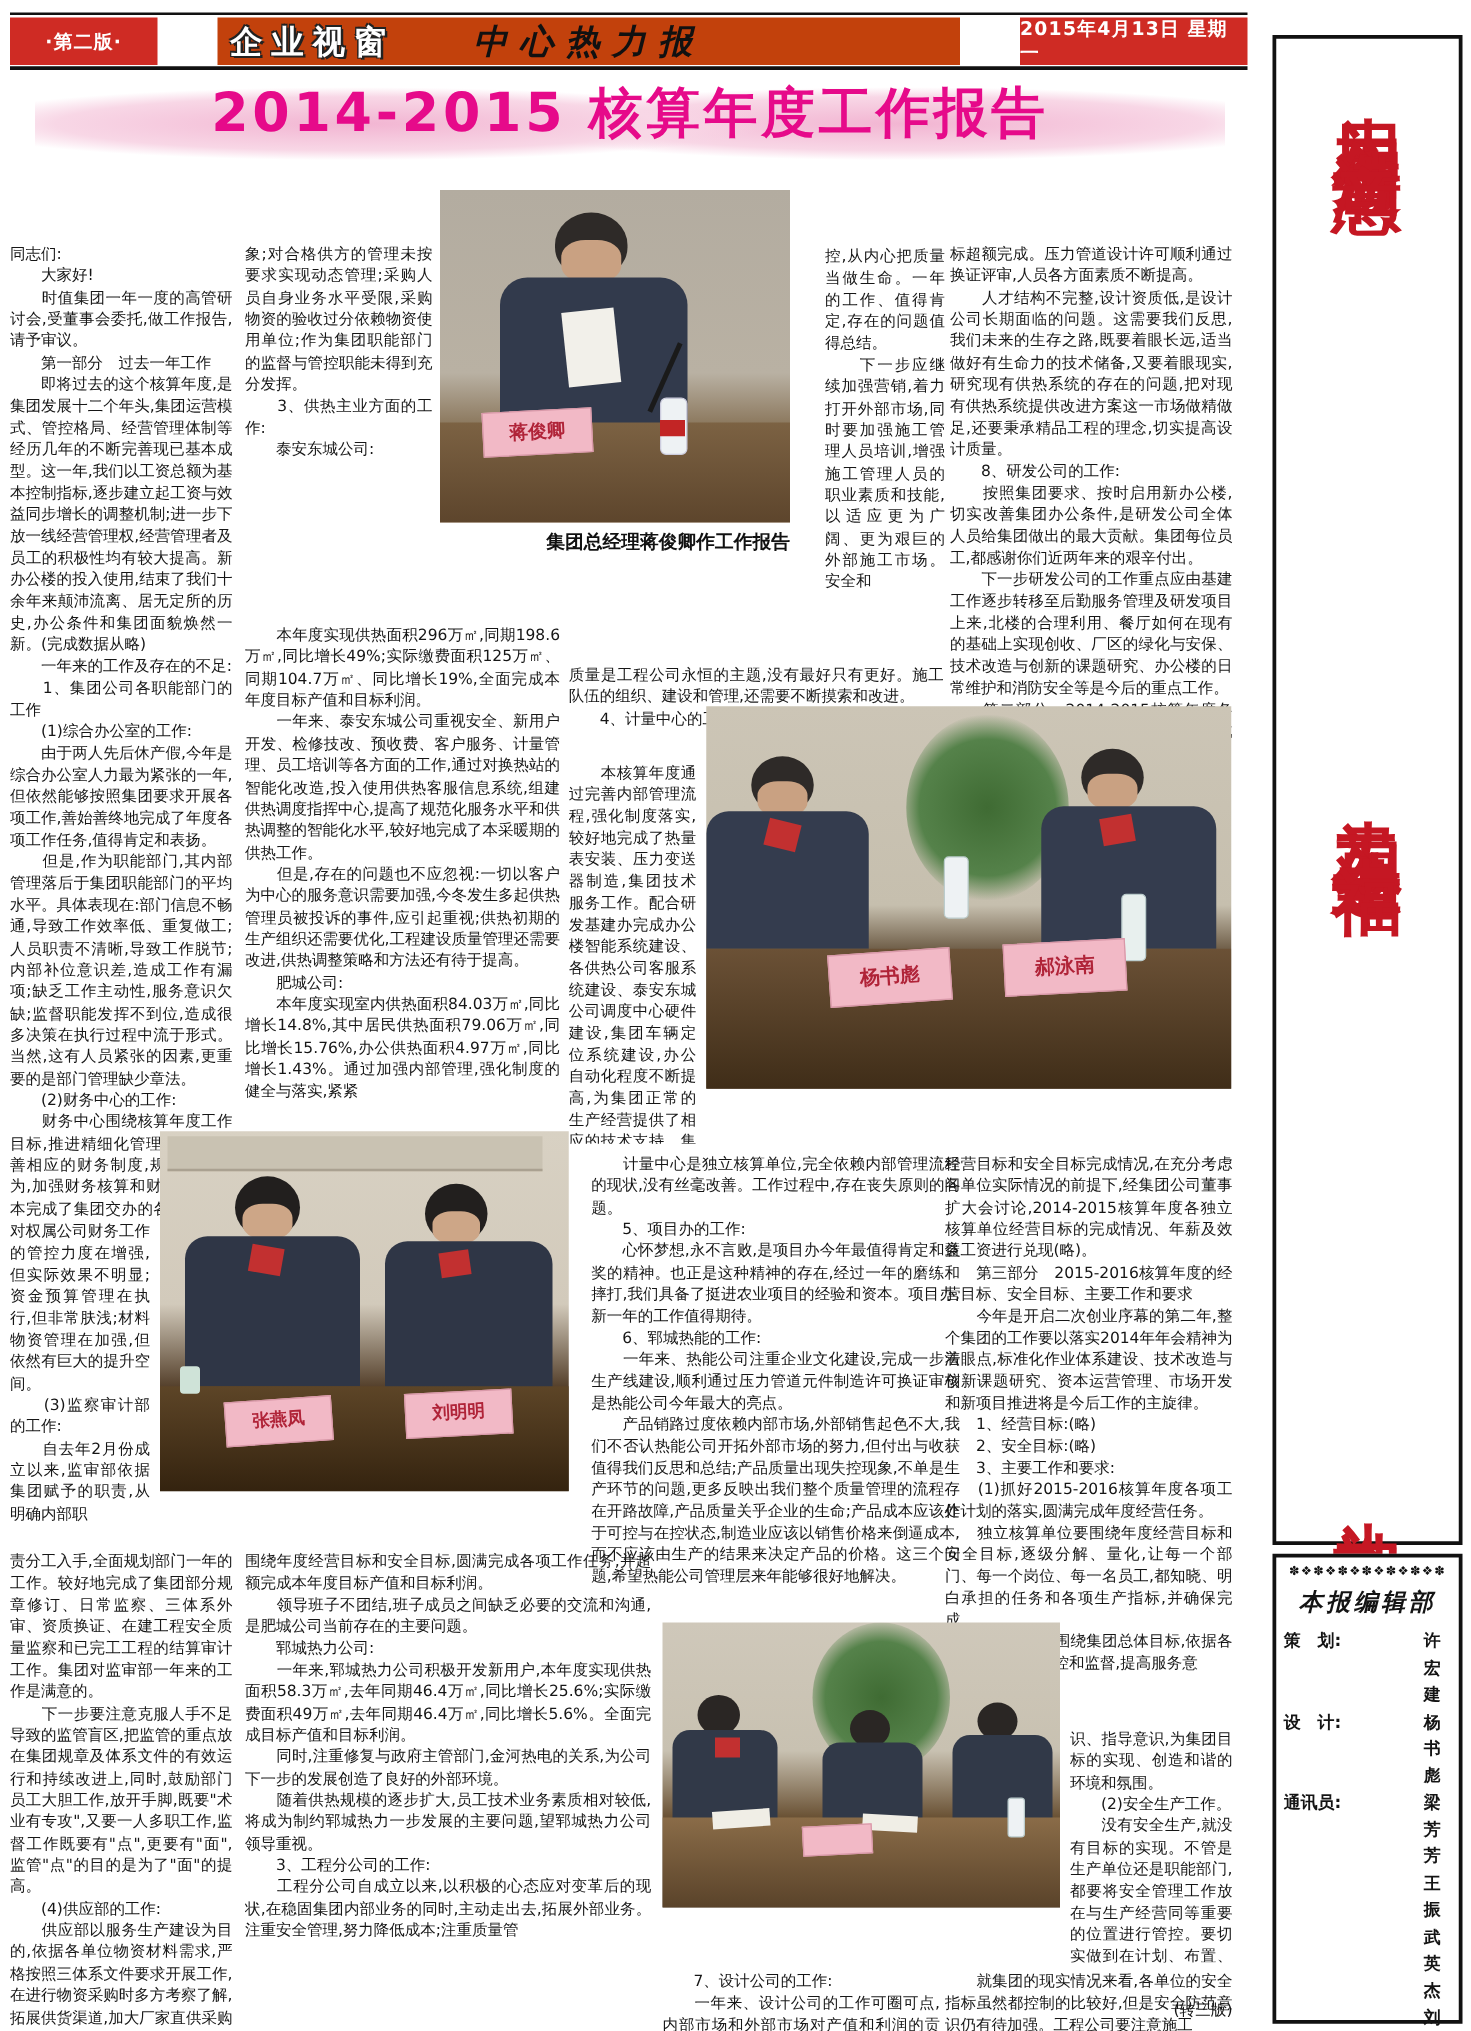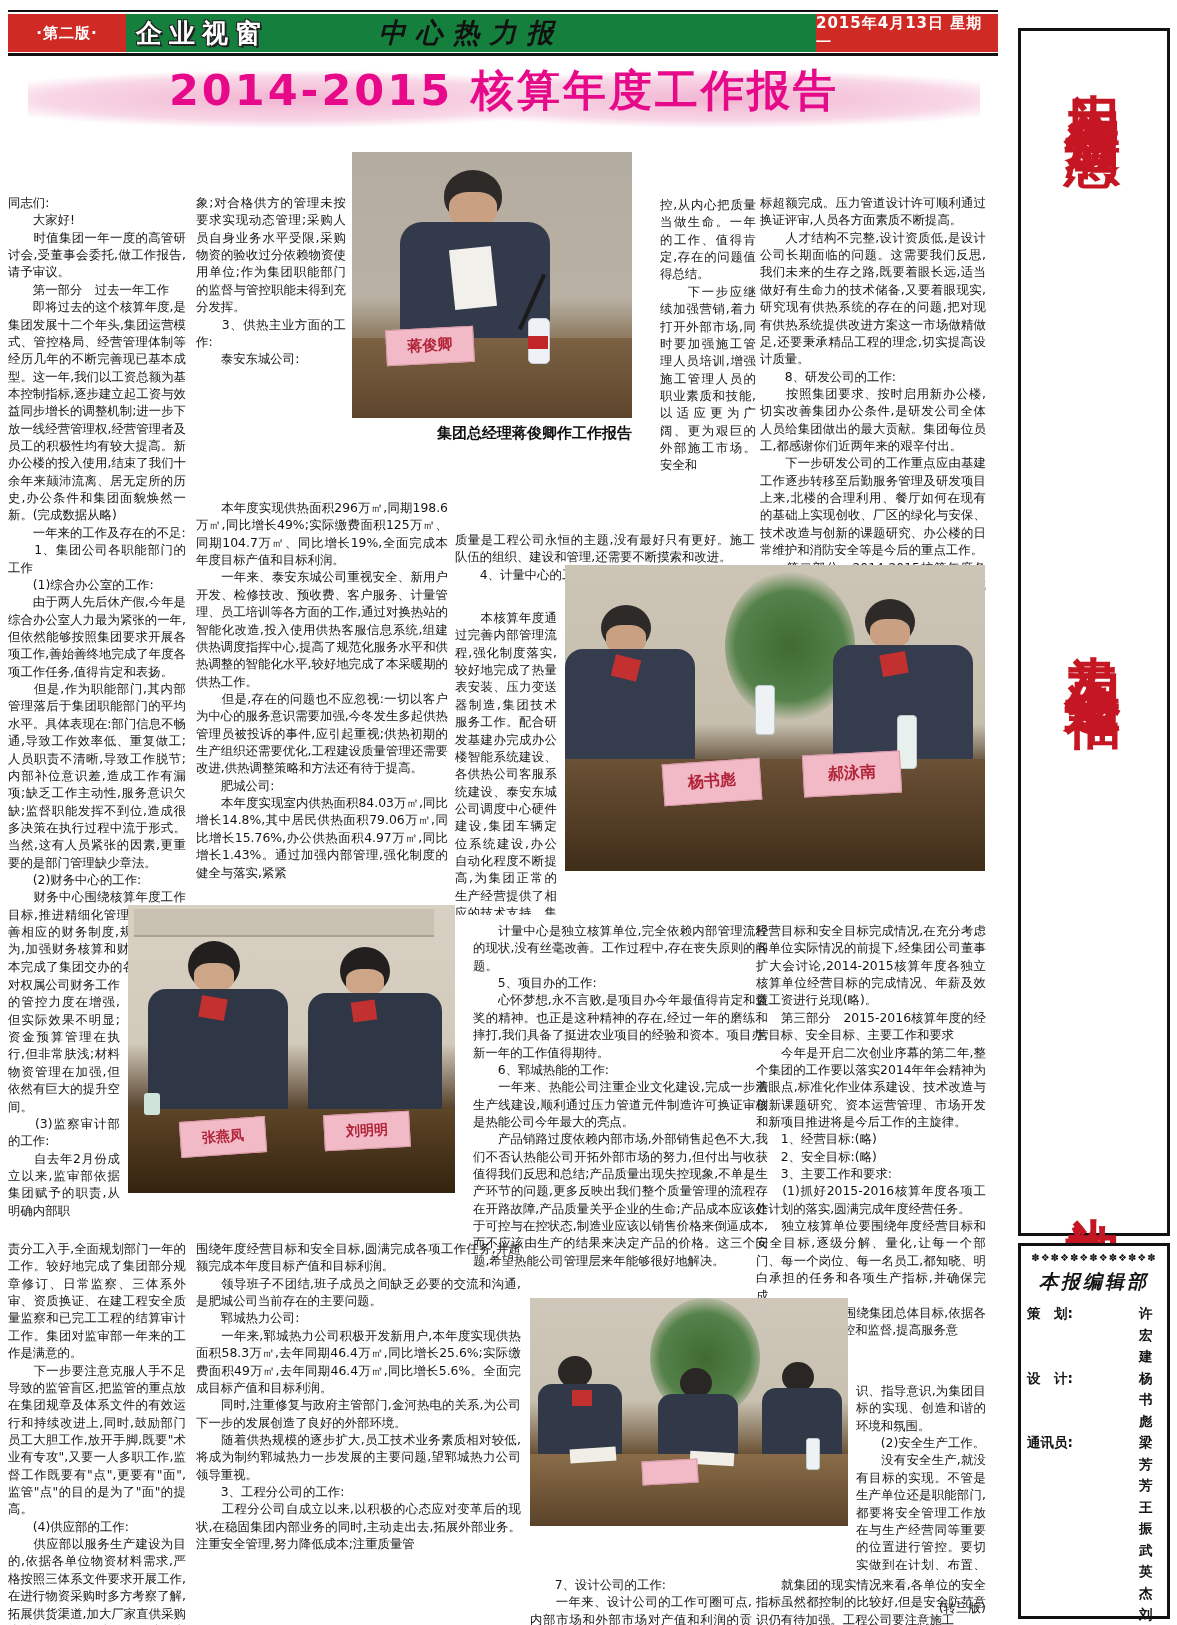--- a/index.html
+++ b/index.html
@@ -1,22 +1,22 @@
 <!DOCTYPE html>
 <html><head>
 <meta charset="utf-8">
 <style>
   html,body{margin:0;padding:0;background:#e8e8e4;}
   #page{position:relative;width:1177px;height:1625px;background:#ffffff;overflow:hidden;
         font-family:"DejaVu Sans",sans-serif;color:#141414;}
   
   #toprule{position:absolute;left:8px;top:10px;width:990px;height:2px;background:#111;}
-  #header{position:absolute;left:8px;top:14px;width:990px;height:38px;display:flex;align-items:stretch;}
+  #header{position:absolute;left:8px;top:14px;width:990px;height:38px;display:flex;align-items:stretch;gap:48px;}
   .edition-box{background:#cf2b24;color:#fff;font-size:15px;display:flex;align-items:center;justify-content:center;width:118px;font-weight:bold;letter-spacing:1px;}
-  .graybar{background:#15803d;flex:1;position:relative;display:flex;align-items:center;}
+  .graybar{background:#c2410c;flex:1;position:relative;display:flex;align-items:center;}
   .column-name{color:#fff;font-weight:bold;font-size:26px;letter-spacing:7px;margin-left:10px;
      text-shadow:2px 2px 0 #222,-1px -1px 0 #222,1px -1px 0 #222,-1px 1px 0 #222;}
   .paper-name{position:absolute;left:0;right:0;text-align:center;font-family:"DejaVu Serif",serif;
      font-weight:bold;font-size:27px;color:#111;letter-spacing:10px;font-style:italic;}
   .date-box{background:#cf2b24;color:#fff;font-size:15px;font-weight:bold;display:flex;align-items:center;justify-content:center;width:182px;letter-spacing:1px;}
   #headrule{position:absolute;left:8px;top:53px;width:990px;height:3px;background:#111;}
   
   #headline{position:absolute;left:28px;top:60px;width:952px;height:78px;text-align:center;
      background:
        radial-gradient(ellipse 46% 50% at 27% 50%, #f2b5d2 0%, #f8d7e6 55%, rgba(255,255,255,0) 75%),

